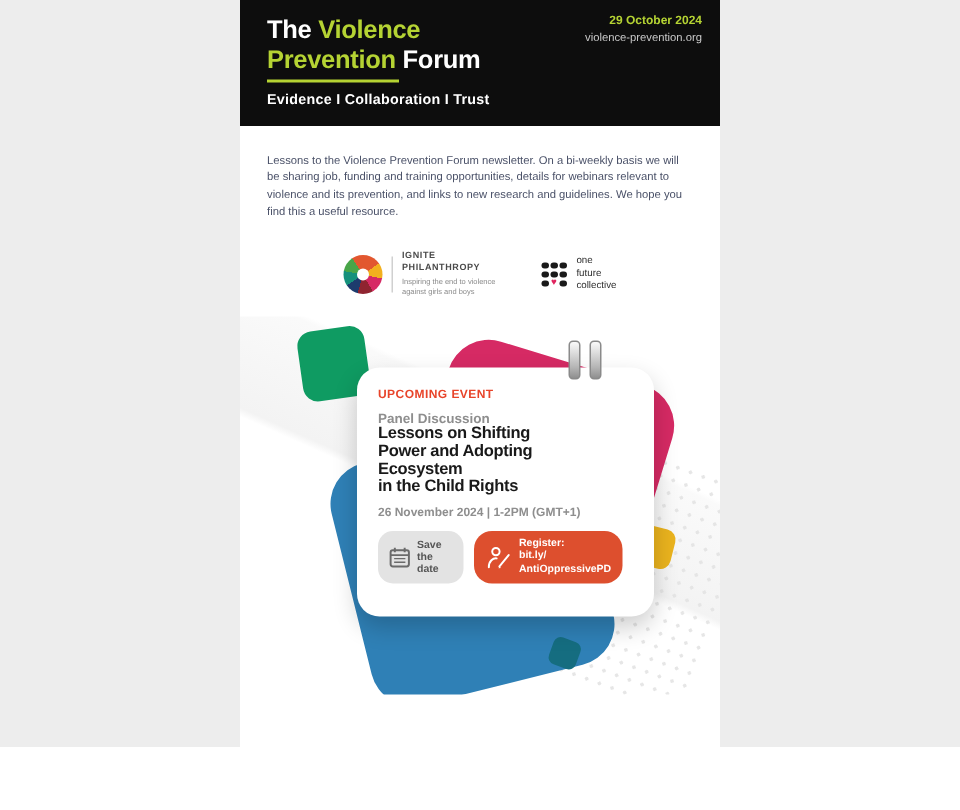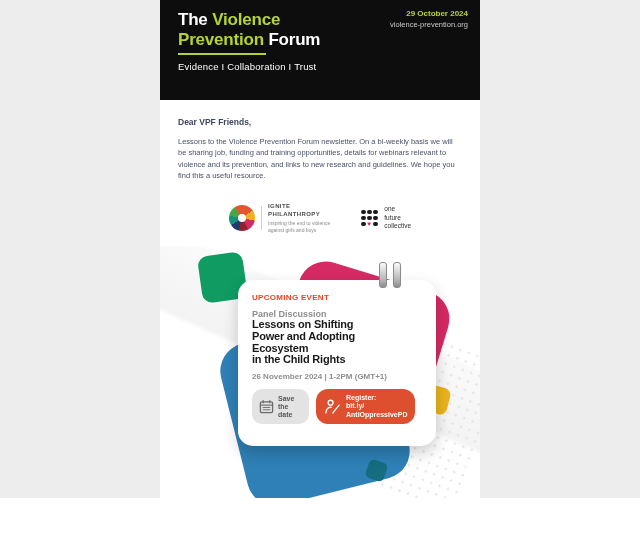--- a/index.html
+++ b/index.html
@@ -10,25 +10,25 @@
     position:relative;
     overflow:hidden;
   }
   .rail { position:absolute; top:0; width:160px; height:498px; background:#ededed; }
   .rail-left { left:0; }
   .rail-right { left:480px; }
 
   .email { position:absolute; left:160px; top:0; width:320px; height:498px; background:#ffffff; overflow:hidden; }
 
   
-  .hd { position:relative; width:100%; height:100px; background:#0d0d0d; padding:10px 12px 8px 18px; }
+  .hd { position:relative; width:100%; height:84px; background:#0d0d0d; padding:10px 12px 8px 18px; }
   .hd-title { font-size:17px; font-weight:bold; line-height:1.18; letter-spacing:-0.2px; color:#ffffff; }
   .hd-green { color:#b5d333; }
   .hd-underline { width:88px; height:2px; background:#b5d333; margin-top:3px; }
-  .hd-tagline { margin-top:6px; font-size:9.5px; font-weight:normal; color:#ffffff; letter-spacing:0.2px; }
+  .hd-tagline { margin-top:6px; font-size:9.5px; font-weight:bold; color:#ffffff; letter-spacing:0.2px; }
   .hd-meta { position:absolute; right:12px; top:9px; text-align:right; }
   .hd-date { font-size:8px; font-weight:bold; color:#b5d333; }
   .hd-site { margin-top:2px; font-size:7.5px; color:#c9c9c9; }
 
   
   .copy { padding:17px 20px 0 18px; }
   .greeting { font-size:8.5px; font-weight:bold; color:#3f4660; margin-bottom:9px; }
   .intro { font-size:7.5px; line-height:1.5; color:#4a5168; width:282px; }
 
   
@@ -89,21 +89,20 @@
     </div>
     <div class="hd-underline"></div>
     <div class="hd-tagline">Evidence I Collaboration I Trust</div>
     <div class="hd-meta">
       <div class="hd-date">29 October 2024</div>
       <div class="hd-site">violence-prevention.org</div>
     </div>
   </div>
 
   <div class="copy">
-    <div class="greeting">Dear VPF Friends,</div>
     <div class="intro">Lessons to the Violence Prevention Forum newsletter. On a bi-weekly basis we will be sharing job, funding and training opportunities, details for webinars relevant to violence and its prevention, and links to new research and guidelines. We hope you find this a useful resource.</div>
   </div>
 
   <div class="logos">
     <div class="ignite">
       <div class="pinwheel"></div>
       <div class="ignite-sep"></div>
       <div>
         <div class="ignite-name">
           <div>IGNITE</div>

